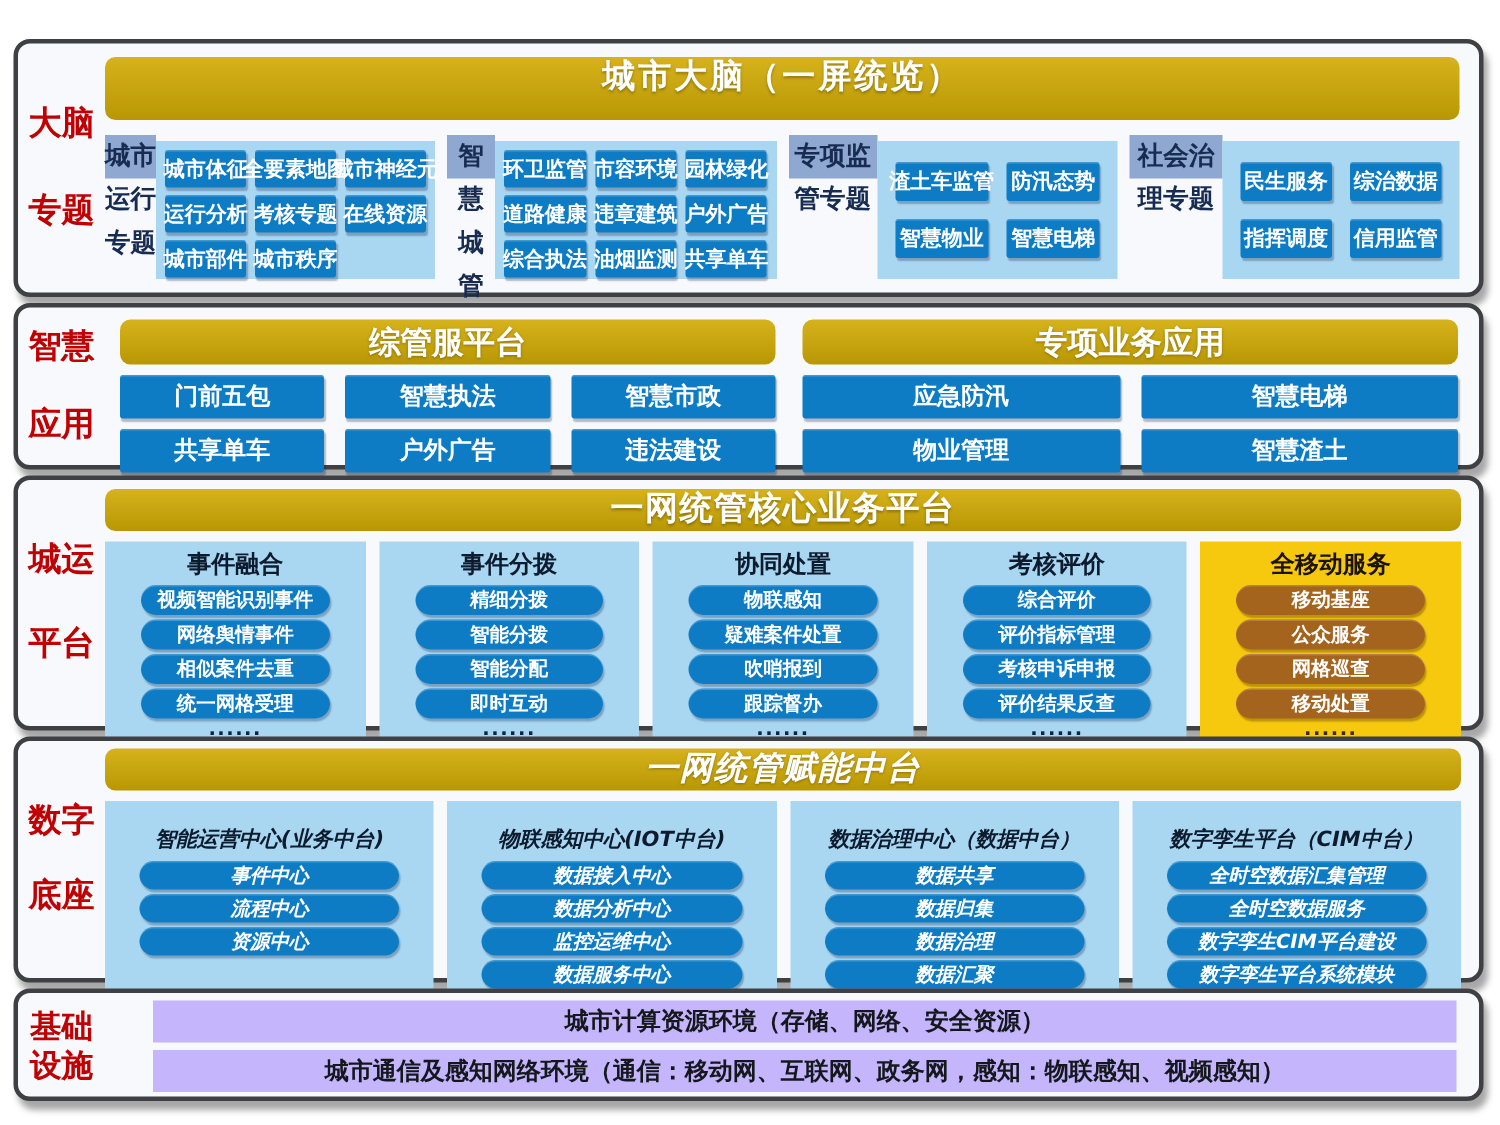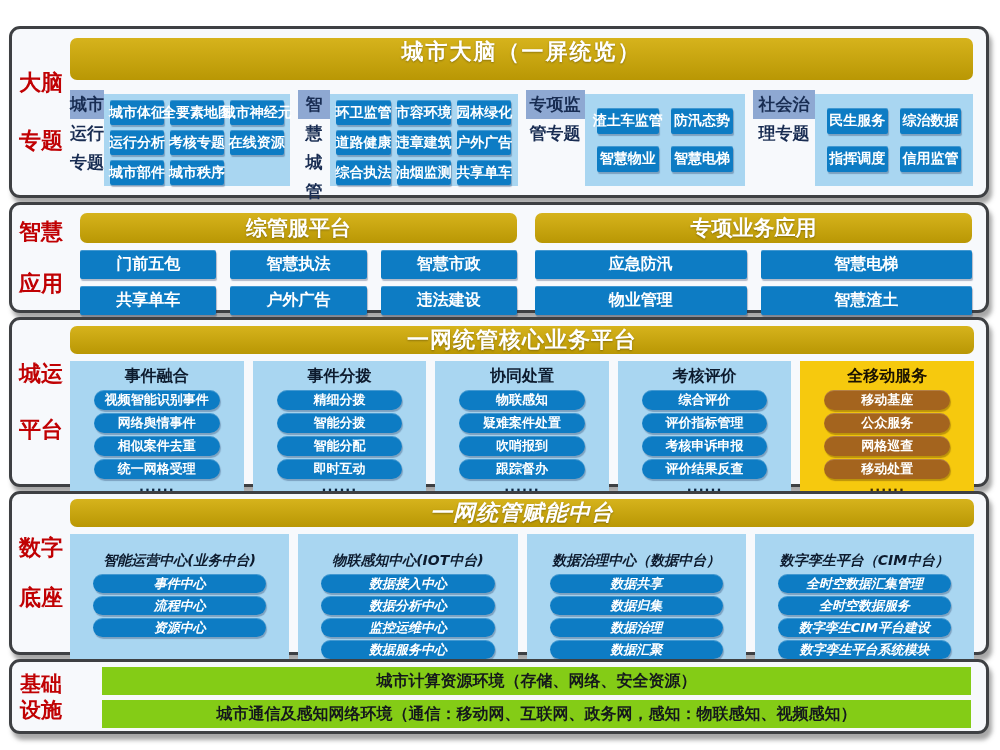--- a/index.html
+++ b/index.html
@@ -53,21 +53,21 @@
   #p4{top:491px;height:164px;}
   #p4 .lb{gap:26px;}
   #p4 .ct{margin-right:12px;padding-top:5px;font-style:italic;}
   #p4 .chead{font-size:14px;height:21px;line-height:21px;}
   #p4 .col{padding:16px 6px 5px;}
   #p4 .col .btn{height:19px;}
   
   #p5{top:659px;height:75px;}
   #p5 .lb{gap:2px;font-size:21px;}
   #p5 .ct{margin-left:90px;margin-right:15px;padding-top:5px;}
-  .ibar{height:28px;line-height:28px;background:#84cc16;color:#14181c;font-weight:bold;font-size:16px;
+  .ibar{height:28px;line-height:28px;background:#c4b5fd;color:#14181c;font-weight:bold;font-size:16px;
         text-align:center;margin-bottom:5px;}
 </style>
 </head>
 <body>
 
 <div class="panel" id="p1">
   <div class="lb">
     <span>大脑</span>
     <span>专题</span>
   </div>

